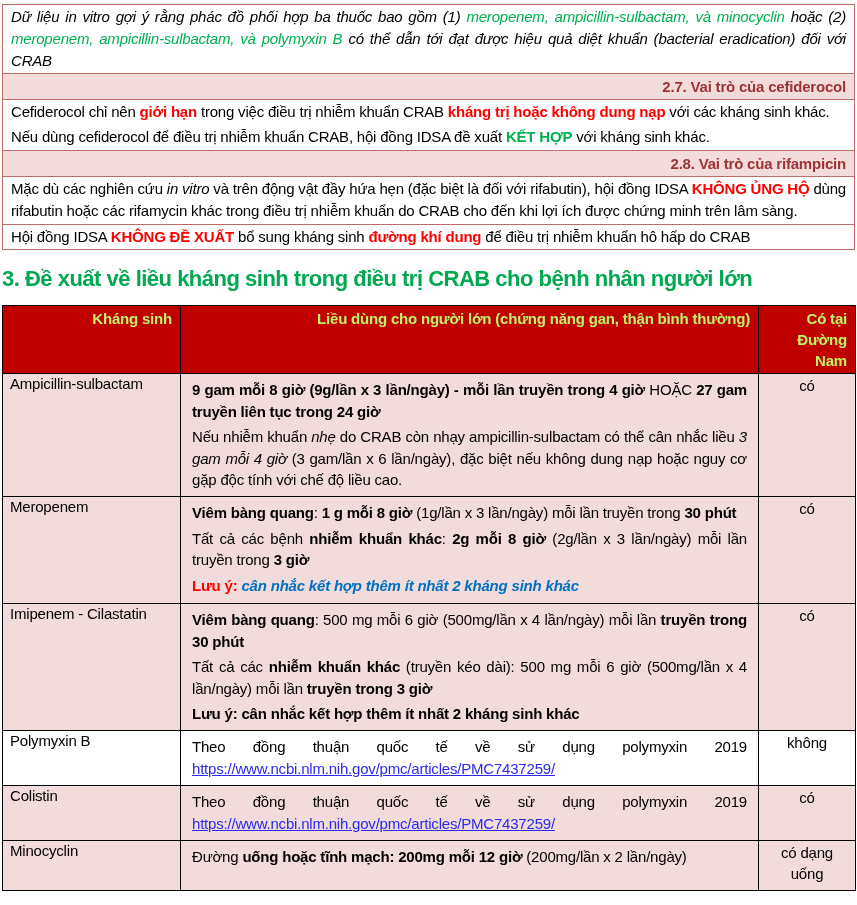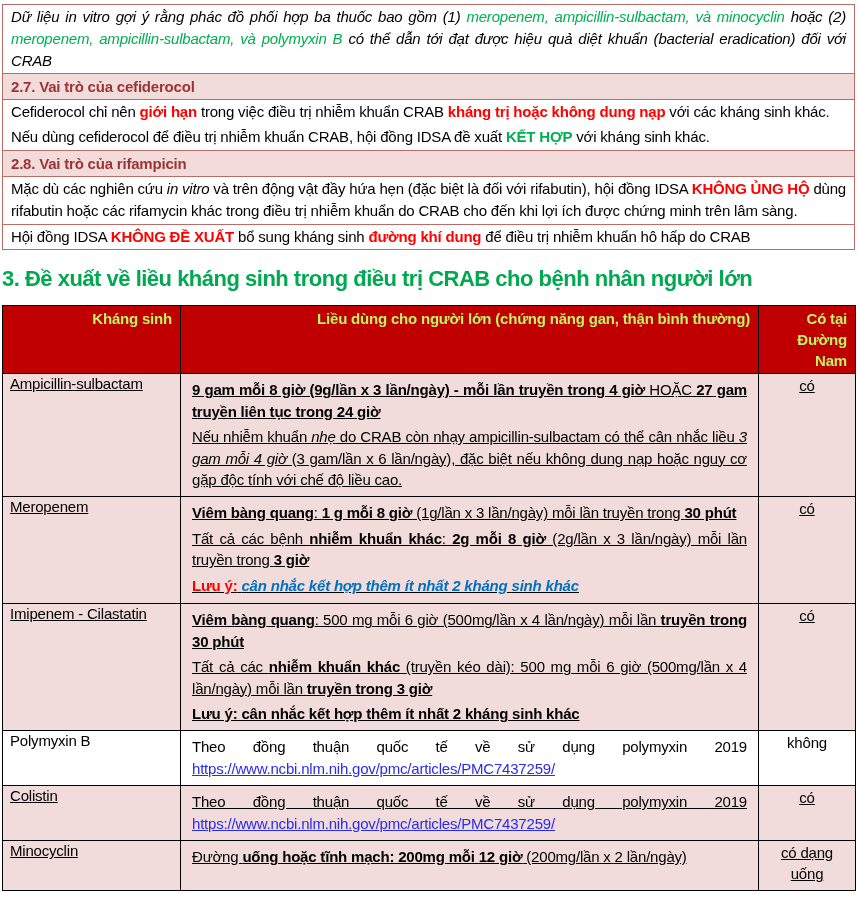--- a/index.html
+++ b/index.html
@@ -21,21 +21,21 @@
     text-align:justify;
     line-height:21.8px;
     border-top:1px solid #bd6b66;
   }
   .para:first-child{border-top:none;}
   .para.italic{font-style:italic;}
   .sec-h{
     background:#f2dcdb;
     color:#9c3435;
     font-weight:bold;
-    text-align:left;
+    text-align:right;
     padding:3px 8px 2px 8px;
     line-height:20px;
     border-top:1px solid #bd6b66;
   }
   
   .green{color:#00b050;}
   .greenb{color:#00b050;font-weight:bold;}
   .red{color:#ff0000;font-weight:bold;}
   .b{font-weight:bold;}
   .i{font-style:italic;}
@@ -67,21 +67,21 @@
     background:#c00000;
     color:#bef264;
     text-align:right;
     font-weight:bold;
     line-height:21px;
     padding:2px 8px;
   }
   col.c-drug{width:178px;}
   col.c-dose{width:578px;}
   col.c-avail{width:97px;}
-  tr.pink td{background:#f2dcdb;text-decoration:underline;}
+  tr.pink td{background:#f2dcdb;}
   tr.white td{background:#fff;}
   td.dose-cell p{margin:4px;text-align:justify;line-height:21.4px;}
   td.avail-cell{text-align:center;line-height:21.4px;}
   tr.r-tall{height:107px;}
   tr.r-tall1{height:109px;}
   tr.r-2line{height:42px;}
   tr.r-1line{height:23px;}
   tr.r-last{height:50px;}
 </style>
 </head>

